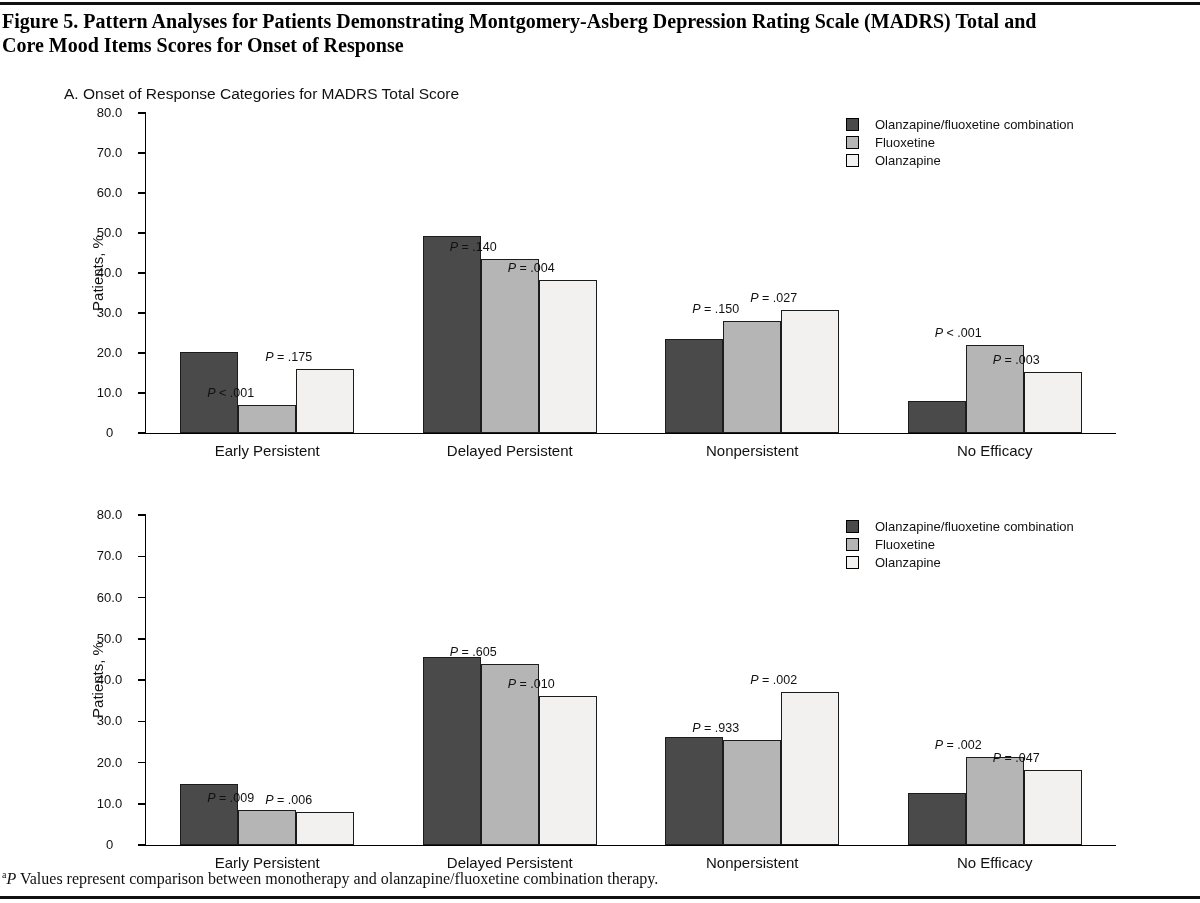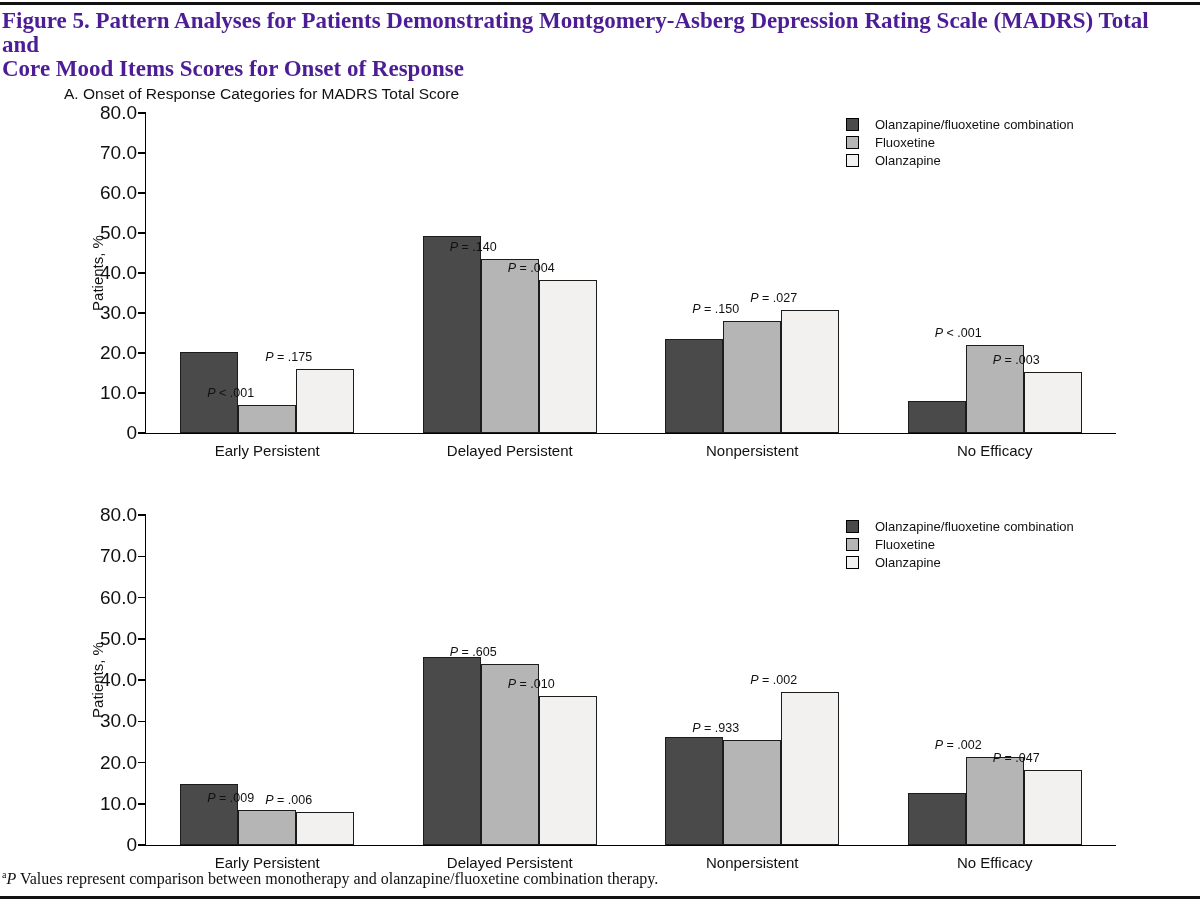--- a/index.html
+++ b/index.html
@@ -5,40 +5,40 @@
   html,body { margin:0; padding:0; background:#ffffff; }
   .figure {
     position:relative; width:1200px; height:903px; background:#ffffff; overflow:hidden;
     font-family:"Liberation Sans", sans-serif; color:#111;
   }
   .rule { position:absolute; left:0; width:1200px; background:#111; height:3px; }
   .rule-top { top:2px; }
   .rule-bottom { top:896px; }
   .title {
     position:absolute; left:2px; top:9px; width:1180px;
-    font-family:"Liberation Serif", serif; font-weight:bold; font-size:23px; line-height:24px; color:#4c1d95;
+    font-family:"Liberation Serif", serif; font-weight:bold; font-size:20px; line-height:24px; color:#000000;
   }
   .chart-section { position:absolute; left:0; width:1200px; }
   #chartA { top:85px; height:393px; }
   #chartB { top:478px; height:400px; }
   .panel-label { position:absolute; left:64px; top:0; font-size:15.5px; color:#111; }
   .plot {
     position:absolute; border-left:1.5px solid #000; border-bottom:1.5px solid #000;
   }
   #chartA-plot { left:145px; top:28px; width:970px; height:320px; }
   #chartB-plot { left:145px; top:37px; width:970px; height:330px; }
   .ylabel {
     position:absolute; left:97px; transform:translate(-50%,-50%) rotate(-90deg);
     font-size:15px; white-space:nowrap;
   }
   #chartA .ylabel { top:188px; }
   #chartB .ylabel { top:202px; }
   .tick-label {
-    position:absolute; left:-64px; width:55px; text-align:right;
-    font-size:19px; line-height:18px; height:18px;
+    position:absolute; left:-64px; width:55px; text-align:center;
+    font-size:13px; line-height:18px; height:18px;
   }
   .tick-mark { position:absolute; left:-8px; width:8px; height:1.5px; background:#000; }
   .bar { position:absolute; bottom:0; box-sizing:border-box; border:1px solid #1c1c1c; }
   .cat-label {
     position:absolute; text-align:center; font-size:15px; white-space:nowrap;
   }
   .pval {
     position:absolute; width:120px; text-align:left; font-size:12.5px; white-space:nowrap;
   }
   .pval::first-letter { font-style:italic; }

